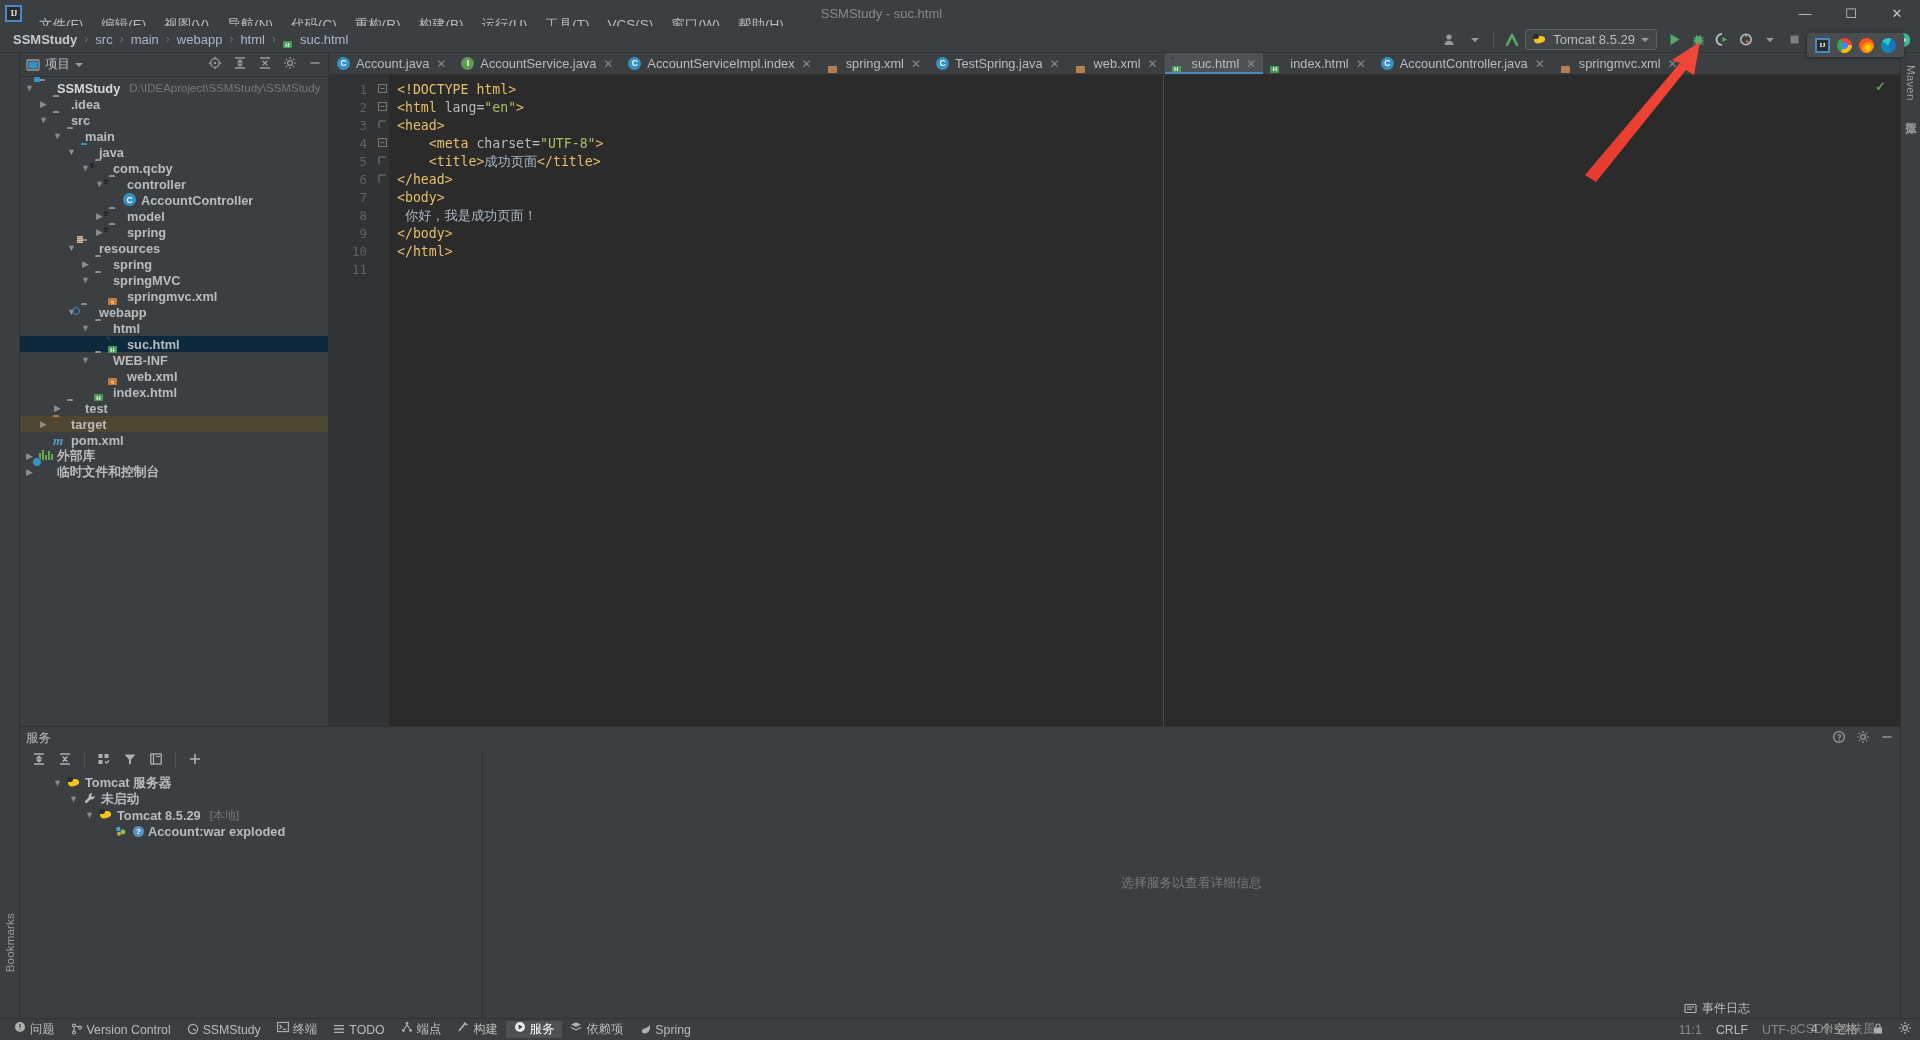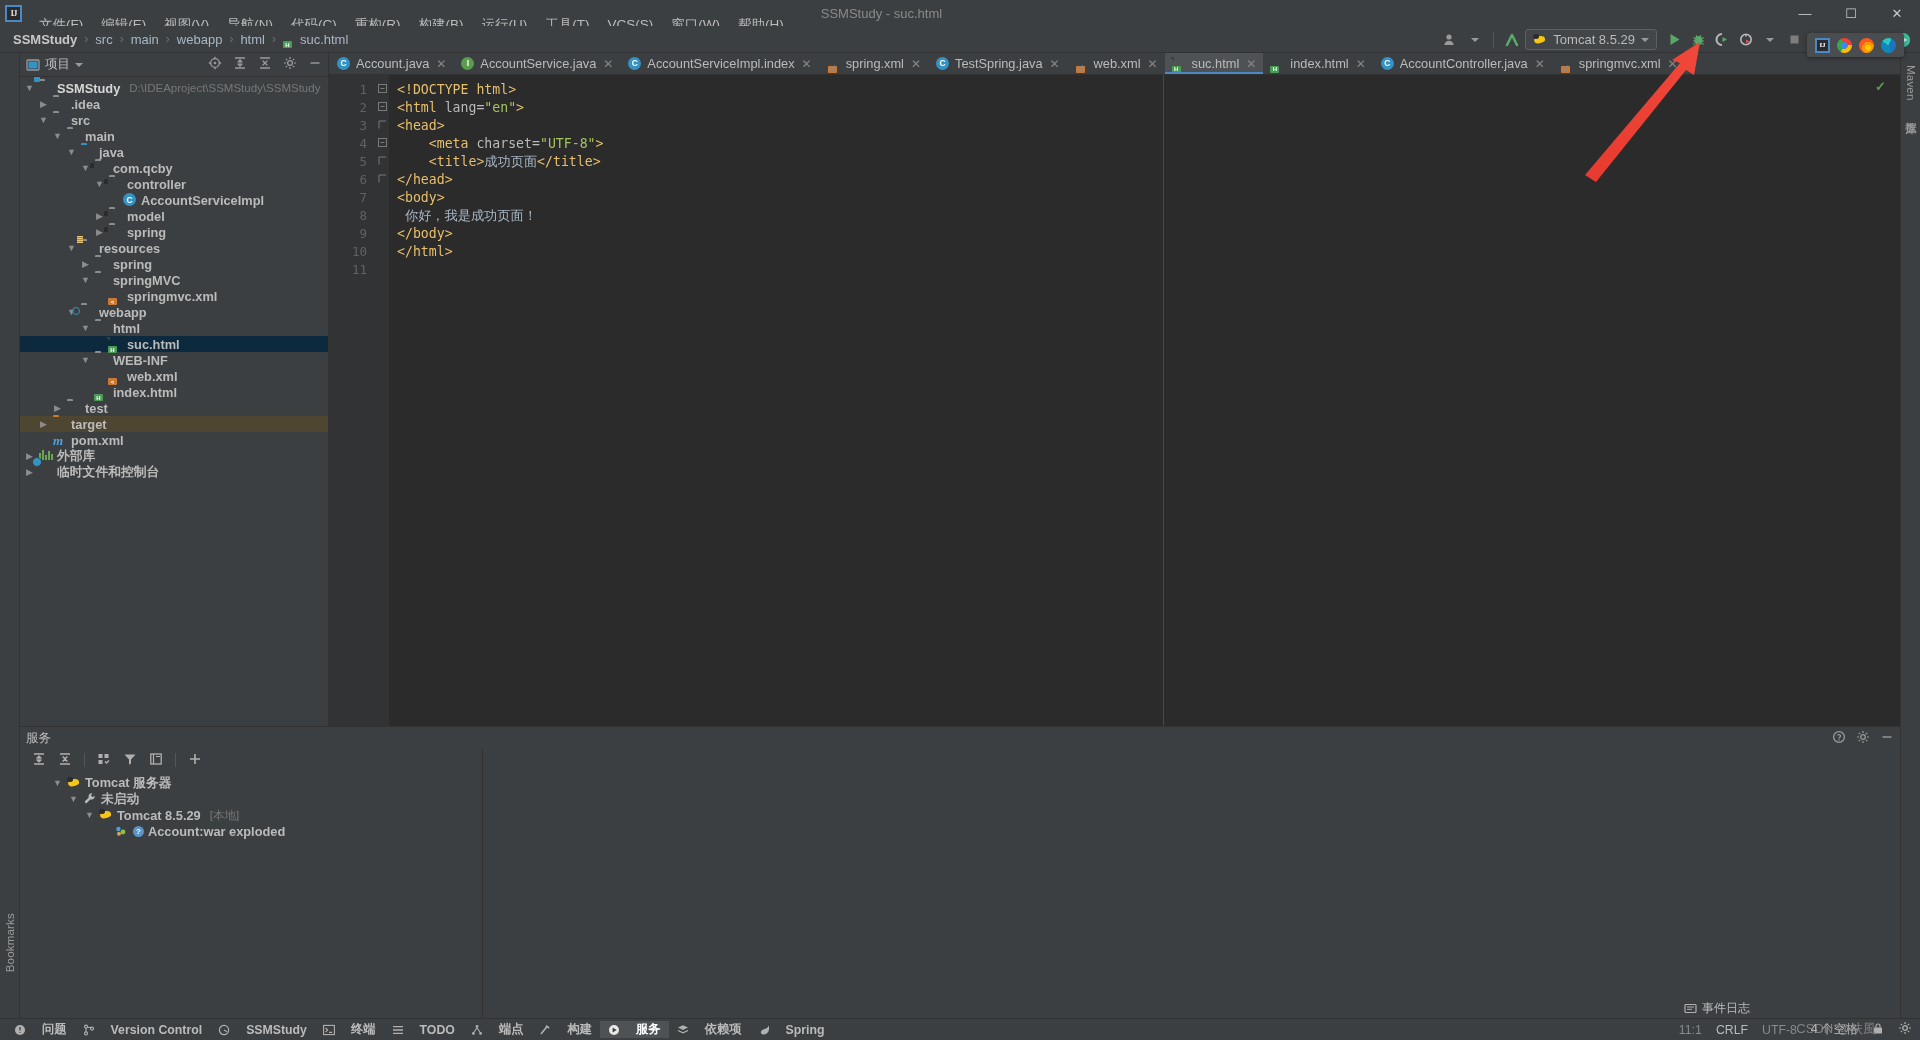--- a/index.html
+++ b/index.html
@@ -186,21 +186,21 @@
   .tomcat-ic:after{ content:""; position:absolute; left:0px; top:1px; width:6px; height:5px;
      background:#2b2b2b; border-radius:50%;}
   .qmark{ width:11px; height:11px; border-radius:50%; background:#5b93c4; color:#fff;
     font-size:8px; display:flex; align-items:center; justify-content:center; font-weight:bold;}
 
   
   .statusbar{
     height:22px; background:#3c3f41; display:flex; align-items:center;
     border-top:1px solid #323232; flex:0 0 22px; position:relative; padding-left:6px;
   }
-  .sb-item{ display:flex; align-items:center; gap:16px; padding:0 8px; font-size:12.3px; color:#bbbbbb; white-space:nowrap;font-weight:bold;}
+  .sb-item{ display:flex; align-items:flex-start; gap:4px; padding:0 8px; font-size:12.3px; color:#bbbbbb; white-space:nowrap;}
   .sb-item.active{ background:#4e5254; color:#ffffff;}
   .sb-right{ position:absolute; right:8px; display:flex; align-items:center; gap:14px; font-size:12.3px;}
   .sb-right .muted{ color:#8a8a8a;}
 
   .eventlog{ position:absolute; right:12px; top:-14px; font-size:12px; color:#bbb; display:flex; gap:5px; align-items:center;}
 
   
   .red-arrow{ position:absolute; pointer-events:none; left:0; top:0; width:1920px; height:1040px; z-index:50;}
 
   .watermark{ position:absolute; right:44px; bottom:2px; color:#8e8e8e; font-size:13px; opacity:.85; white-space:nowrap;}
@@ -431,21 +431,21 @@
               <div class="row" style="padding-left: 74px;">
                 <span class="arrow">▼</span>
                 <span class="ic"><span class="folder pkg"></span></span>
                 <span class="lbl">controller</span>
               </div>
               <div class="row" style="padding-left: 88px;">
                 <span class="arrow"></span>
                 <span class="ic">
                   <span class="clsicon">C</span>
                 </span>
-                <span class="lbl">AccountServiceImpl</span>
+                <span class="lbl">AccountController</span>
               </div>
               <div class="row" style="padding-left: 74px;">
                 <span class="arrow">▶</span>
                 <span class="ic"><span class="folder pkg"></span></span>
                 <span class="lbl">model</span>
               </div>
               <div class="row" style="padding-left: 74px;">
                 <span class="arrow">▶</span>
                 <span class="ic"><span class="folder pkg"></span></span>
                 <span class="lbl">spring</span>
@@ -747,20 +747,23 @@
                       <circle cx="3.4" cy="4" r="2.2" fill="#4a9ed8"></circle>
                       <circle cx="8" cy="7" r="2.4" fill="#8fbf4a"></circle>
                       <circle cx="4" cy="8.8" r="2" fill="#d8a54a"></circle>
                     </svg>
                   </span>
                   <span class="qmark">?</span>
                   <span class="lbl">Account:war exploded</span>
                 </div>
               </div>
           </div>
+          <div class="svc-right">
+            <span>选择服务以查看详细信息</span>
+          </div>
         </div>
       </div>
     </div>
 
     <div class="rightbar">
       <div class="vtab">
         <span>Maven</span>
       </div>
       <div class="vtab">
         <span>数据库</span>

